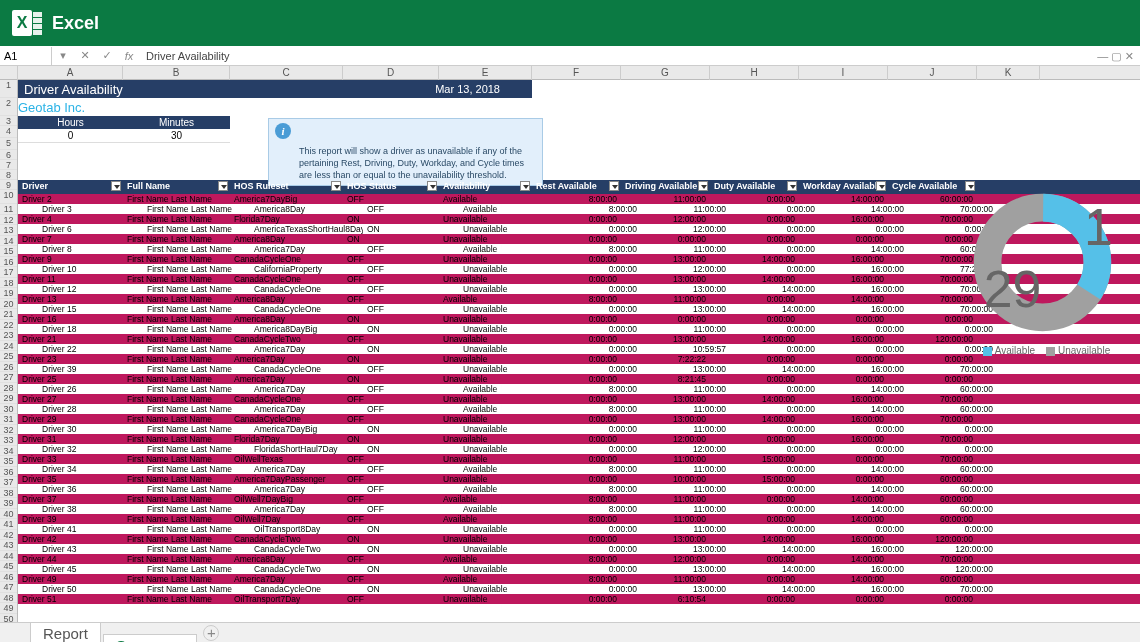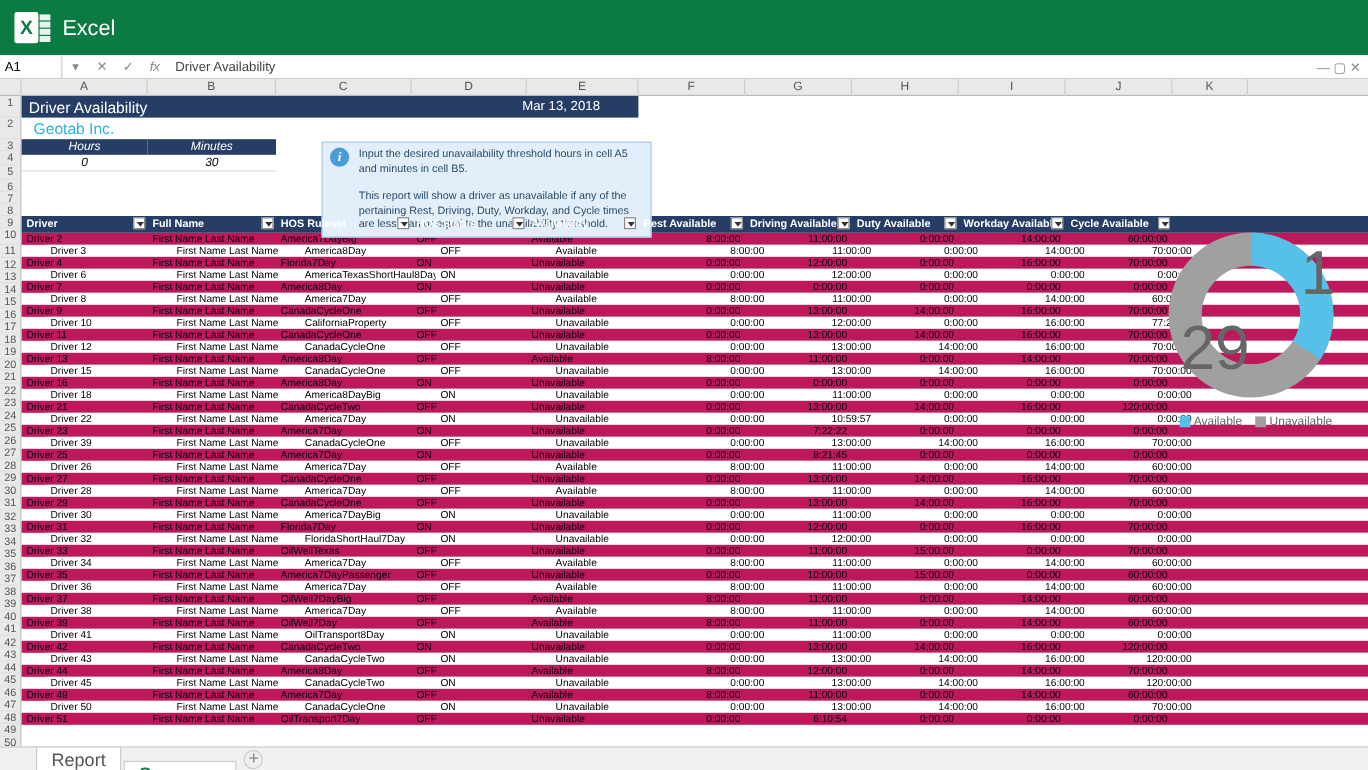--- a/index.html
+++ b/index.html
@@ -1,41 +1,41 @@
 <!DOCTYPE html>
 <html><head>
 <meta charset="utf-8">
 <style>
   * { box-sizing: border-box; margin: 0; padding: 0; }
   body { font-family: "Segoe UI", Arial, sans-serif; font-size: 11px; background: #fff; width: 1140px; height: 642px; overflow: hidden; position: relative; }
   .titlebar { background: #0b7a43; height: 46px; display: flex; align-items: center; padding-left: 10px; }
   .xl-logo { width: 34px; height: 34px; display: flex; align-items: center; justify-content: center; margin-right: 8px; }
   .xl-logo svg { width: 34px; height: 34px; }
-  .xl-text { color: #fff; font-size: 18px; font-weight: 400; }
+  .xl-text { color: #fff; font-size: 18px; font-weight: 700; }
   .formula-bar { display: flex; align-items: center; height: 20px; border-bottom: 1px solid #ccc; background: #fff; }
   .name-box { width: 52px; border-right: 1px solid #ccc; height: 18px; font-size: 11px; padding-left: 4px; display: flex; align-items: center; }
   .fb-btn { width: 22px; text-align: center; color: #888; font-size: 11px; }
   .fb-btn.fx { font-style: italic; }
   .fb-input { flex: 1; font-size: 11px; padding-left: 6px; color: #444; }
   .col-headers { display: grid; grid-template-columns: 18px 105px 107px 113px 96px 93px 89px 89px 89px 89px 89px 63px; height: 14px; background: #e9e9e9; border-bottom: 1px solid #bbb; font-size: 10px; }
   .col-headers div { border-right: 1px solid #ccc; text-align: center; color: #555; line-height: 14px; }
   .grid-wrap { display: grid; grid-template-columns: 18px 1fr; height: calc(642px - 46px - 20px - 14px - 20px); }
   .row-headers { background: #e9e9e9; border-right: 1px solid #bbb; }
   .row-headers div { height: 10.5px; font-size: 9px; color: #555; text-align: center; border-bottom: 1px solid #e0e0e0; line-height: 10.5px; }
   .sheet { position: relative; background: #fff; }
   .title-row { display: grid; grid-template-columns: 105px 107px 113px 96px 93px 445px; height: 18px; }
   .title-row .title-bg { grid-column: 1 / 6; background: #263e66; color: #fff; display: flex; align-items: center; padding-left: 6px; font-size: 13px; }
   .title-row .title-bg .date { margin-left: auto; margin-right: 32px; font-size: 11px; font-weight: normal; }
-  .company { color: #2bb3e6; font-size: 13px; padding: 2px 0 2px 10px; height: 18px; }
+  .company { color: #2bb3e6; font-size: 13px; padding: 2px 0 2px 0; height: 18px; }
   .threshold-row { display: grid; grid-template-columns: 105px 107px 38px 275px 1fr; height: 64px; align-items: start; }
   .th-headers { display: grid; grid-template-columns: 105px 107px; grid-column: 1 / 3; }
   .th-headers span { background: #263e66; color: #fff; font-size: 10px; text-align: center; padding: 1px 0; }
   .th-values { display: grid; grid-template-columns: 105px 107px; grid-column: 1 / 3; }
   .th-values span { text-align: center; font-size: 10px; padding: 1px 0; border-bottom: 1px solid #ddd; }
-  .th-block { grid-column: 1 / 3; display: grid; grid-template-rows: auto auto; font-style: italic; }
+  .th-block { grid-column: 1 / 3; display: grid; grid-template-rows: auto auto; }
   .info-box { grid-column: 4 / 5; background: #e2effb; border: 1px solid #a9cbe6; padding: 4px 6px 4px 30px; font-size: 9px; color: #2a4a66; line-height: 1.3; position: relative; margin-top: 2px; }
   .info-box .info-icon { position: absolute; left: 6px; top: 4px; width: 16px; height: 16px; border-radius: 50%; background: #4a9cd6; color: #fff; font-weight: bold; font-style: italic; font-family: Georgia, serif; text-align: center; line-height: 16px; font-size: 11px; }
   .table-headers { display: grid; grid-template-columns: 105px 107px 113px 96px 93px 89px 89px 89px 89px 89px; background: #263e66; color: #fff; height: 14px; }
   .table-headers div { font-size: 9px; font-weight: bold; padding: 1px 4px; position: relative; white-space: nowrap; }
   .dd { position: absolute; right: 2px; top: 1px; width: 10px; height: 10px; background: #fff; border: 1px solid #888; }
   .dd::after { content: ""; position: absolute; left: 2px; top: 3px; border-left: 3px solid transparent; border-right: 3px solid transparent; border-top: 4px solid #333; }
   .table-body .row { display: grid; grid-template-columns: 105px 107px 113px 96px 93px 89px 89px 89px 89px 89px; height: 10px; font-size: 8.5px; line-height: 10px; }
   .table-body .row.even { background: #be185d; }
   .table-body .row.odd { background: #fff; margin-left: 20px; }
   .table-body .row span { padding: 0 4px; white-space: nowrap; overflow: hidden; }
@@ -169,21 +169,21 @@
           <span>Minutes</span>
         </div>
         <div class="th-values">
           <span>0</span>
           <span>30</span>
         </div>
       </div>
       <div></div>
       <div class="info-box">
         <div class="info-icon">i</div>
-        <span>Input the desired unavailability threshold hours in cell A5 and minutes in cell B5.</span><br><br>
+        <br><br>
         <span>This report will show a driver as unavailable if any of the pertaining Rest, Driving, Duty, Workday, and Cycle times are less than or equal to the unavailability threshold.</span>
       </div>
     </div>
 
     <div class="table-headers" id="table-headers">
         <div>Driver<span class="dd"></span></div>
         <div>Full Name<span class="dd"></span></div>
         <div>HOS Ruleset<span class="dd"></span></div>
         <div>HOS Status<span class="dd"></span></div>
         <div>Availability<span class="dd"></span></div>

